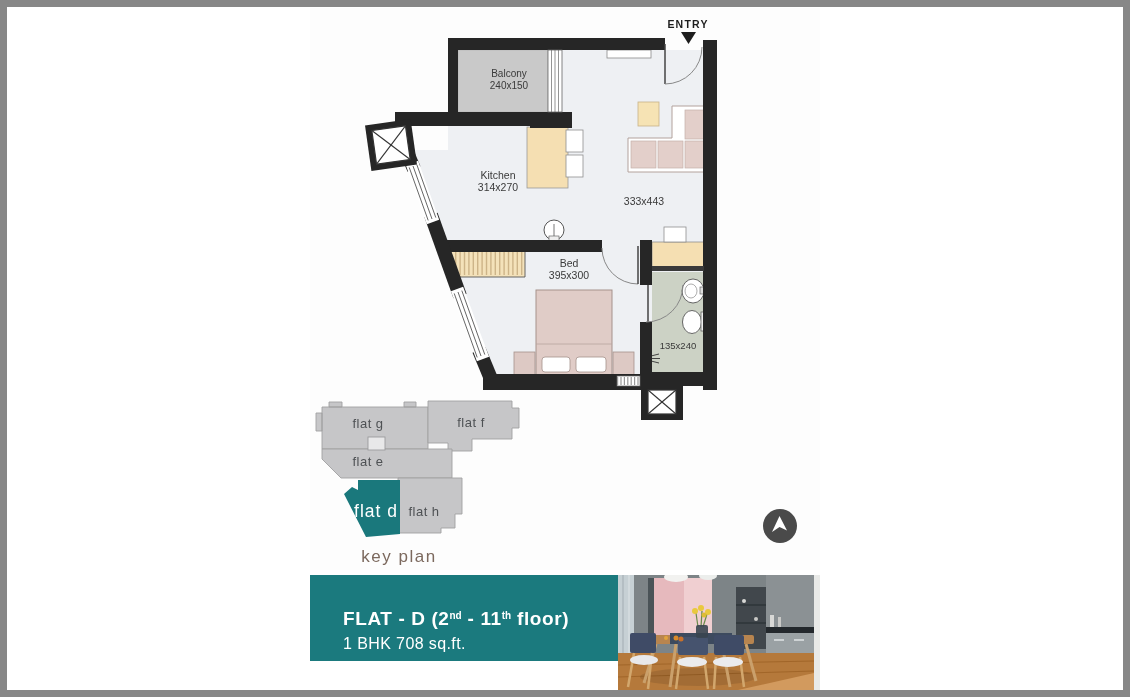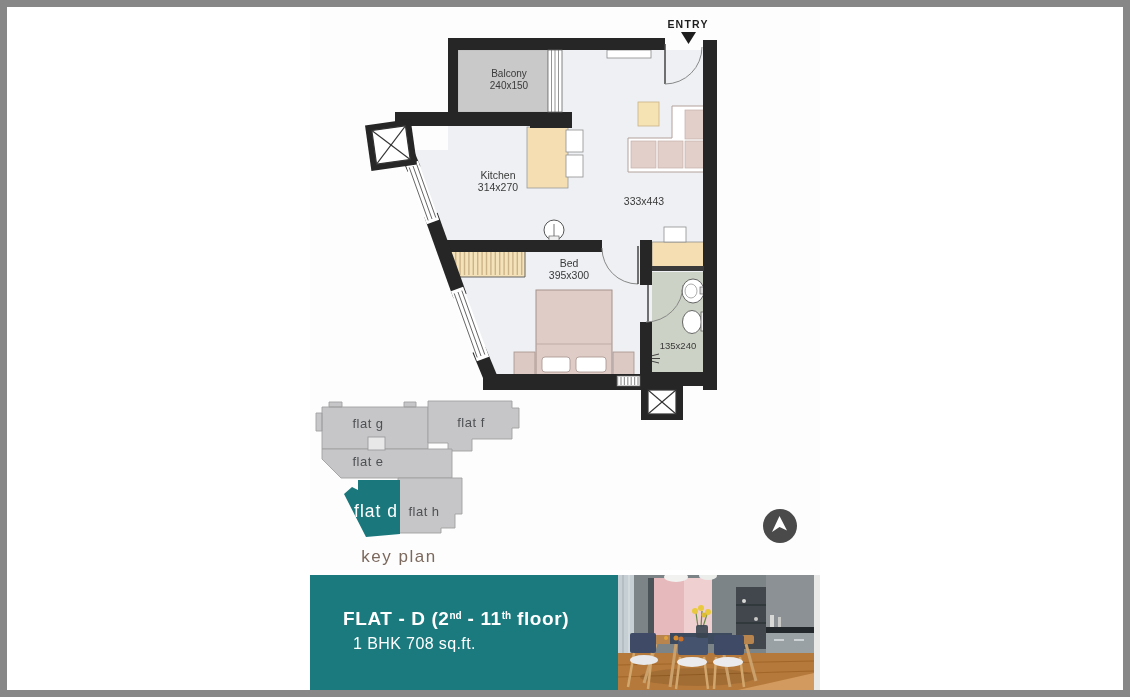--- a/index.html
+++ b/index.html
@@ -14,30 +14,30 @@
     position:absolute;left:310px;top:8px;width:510px;height:562px;
     background:#fdfdfd;z-index:1;
   }
   .plan-svg{position:absolute;left:310px;top:8px;z-index:2;}
   .nav-btn{
     position:absolute;left:763px;top:509px;width:34px;height:34px;border-radius:50%;
     background:#4a4a4a;z-index:3;display:flex;align-items:center;justify-content:center;
     cursor:pointer;
   }
   .banner{
-    position:absolute;left:310px;top:575px;width:308px;height:115px;
+    position:absolute;left:310px;top:575px;width:308px;height:86px;
     background:#1b7a7e;z-index:2;color:#ffffff;box-sizing:border-box;
     padding:30px 0 0 33px;
   }
   .banner-title{
     font-size:19px;font-weight:bold;letter-spacing:0.6px;line-height:22px;white-space:nowrap;
   }
   .banner-title sup{font-size:10px;vertical-align:6px;letter-spacing:0;}
   .banner-subtitle{
-    font-size:16px;font-weight:normal;letter-spacing:0.4px;margin-top:5px;margin-left:10px;
+    font-size:16px;font-weight:normal;letter-spacing:0.4px;margin-top:5px;
   }
   .photo{
     position:absolute;left:618px;top:575px;width:202px;height:115px;z-index:2;overflow:hidden;
   }
   svg text{font-family:"Liberation Sans", sans-serif;}
 </style>
 </head>
 <body>
 
 <div class="sheet"></div>

